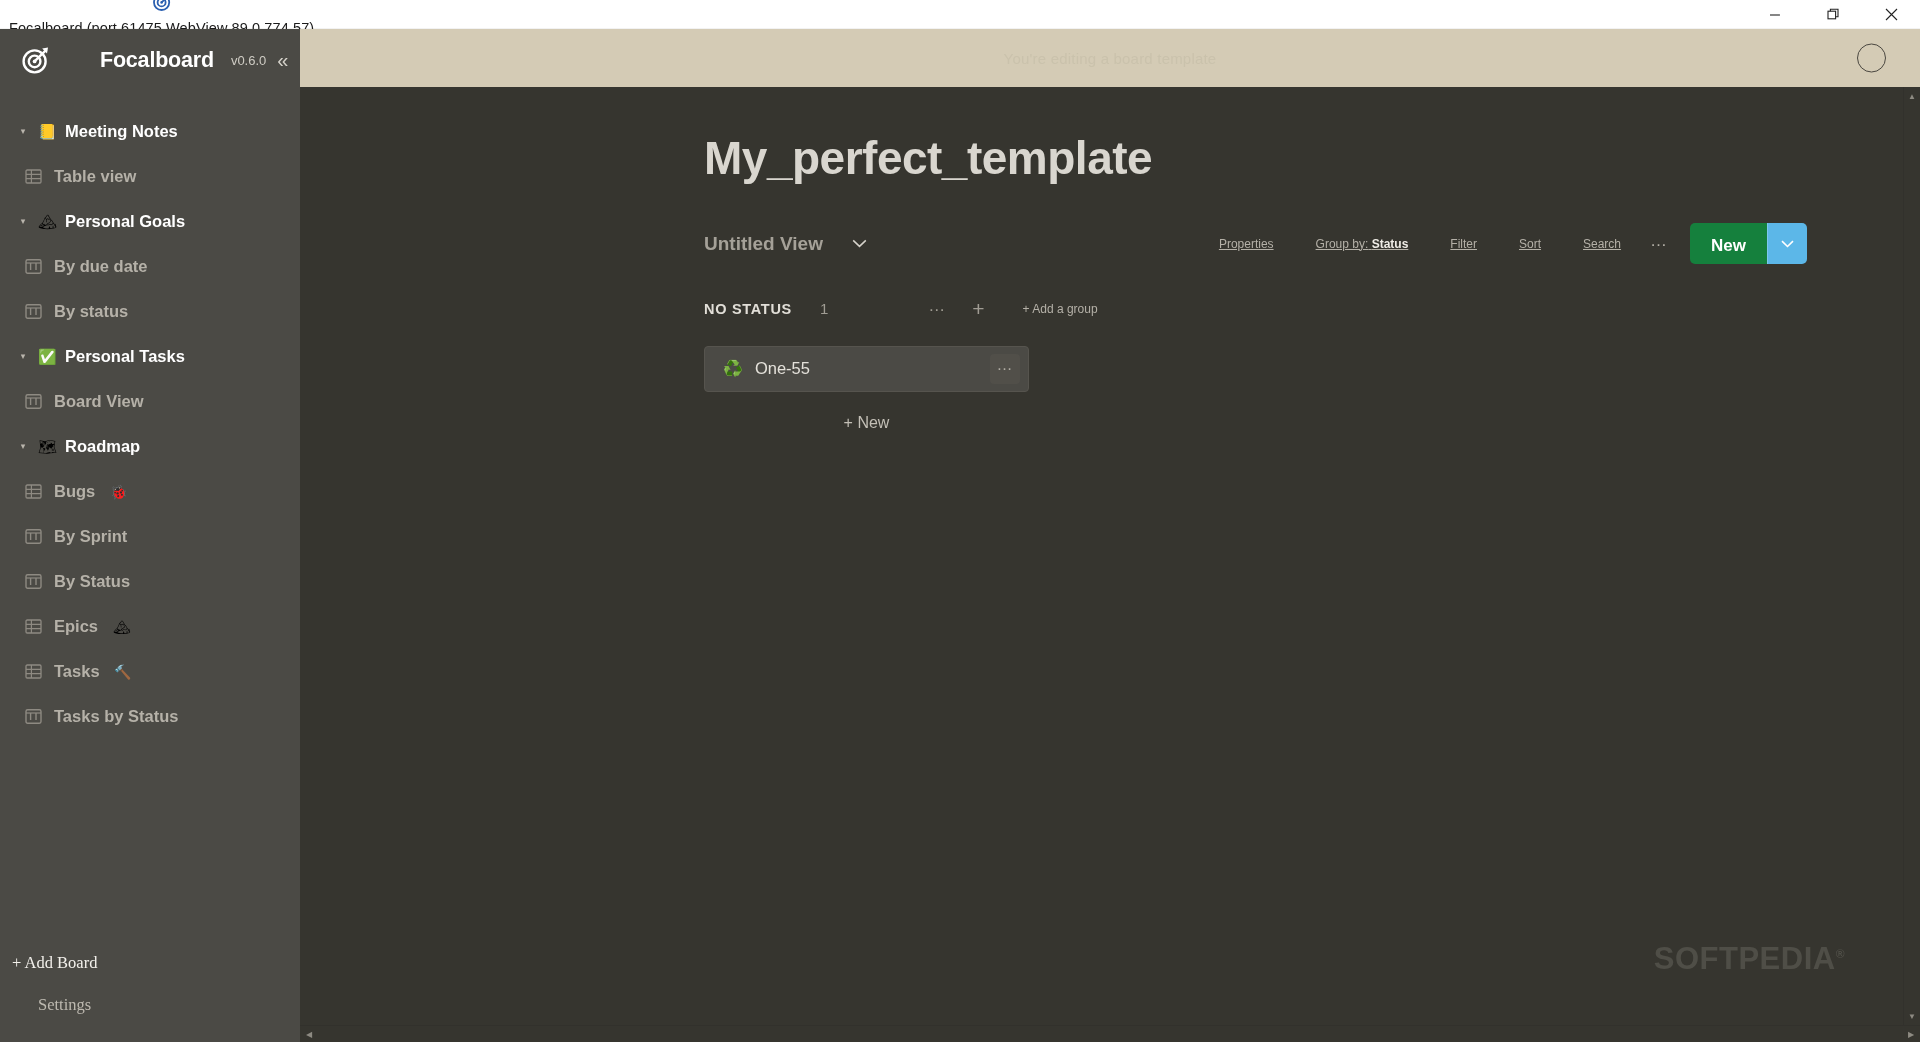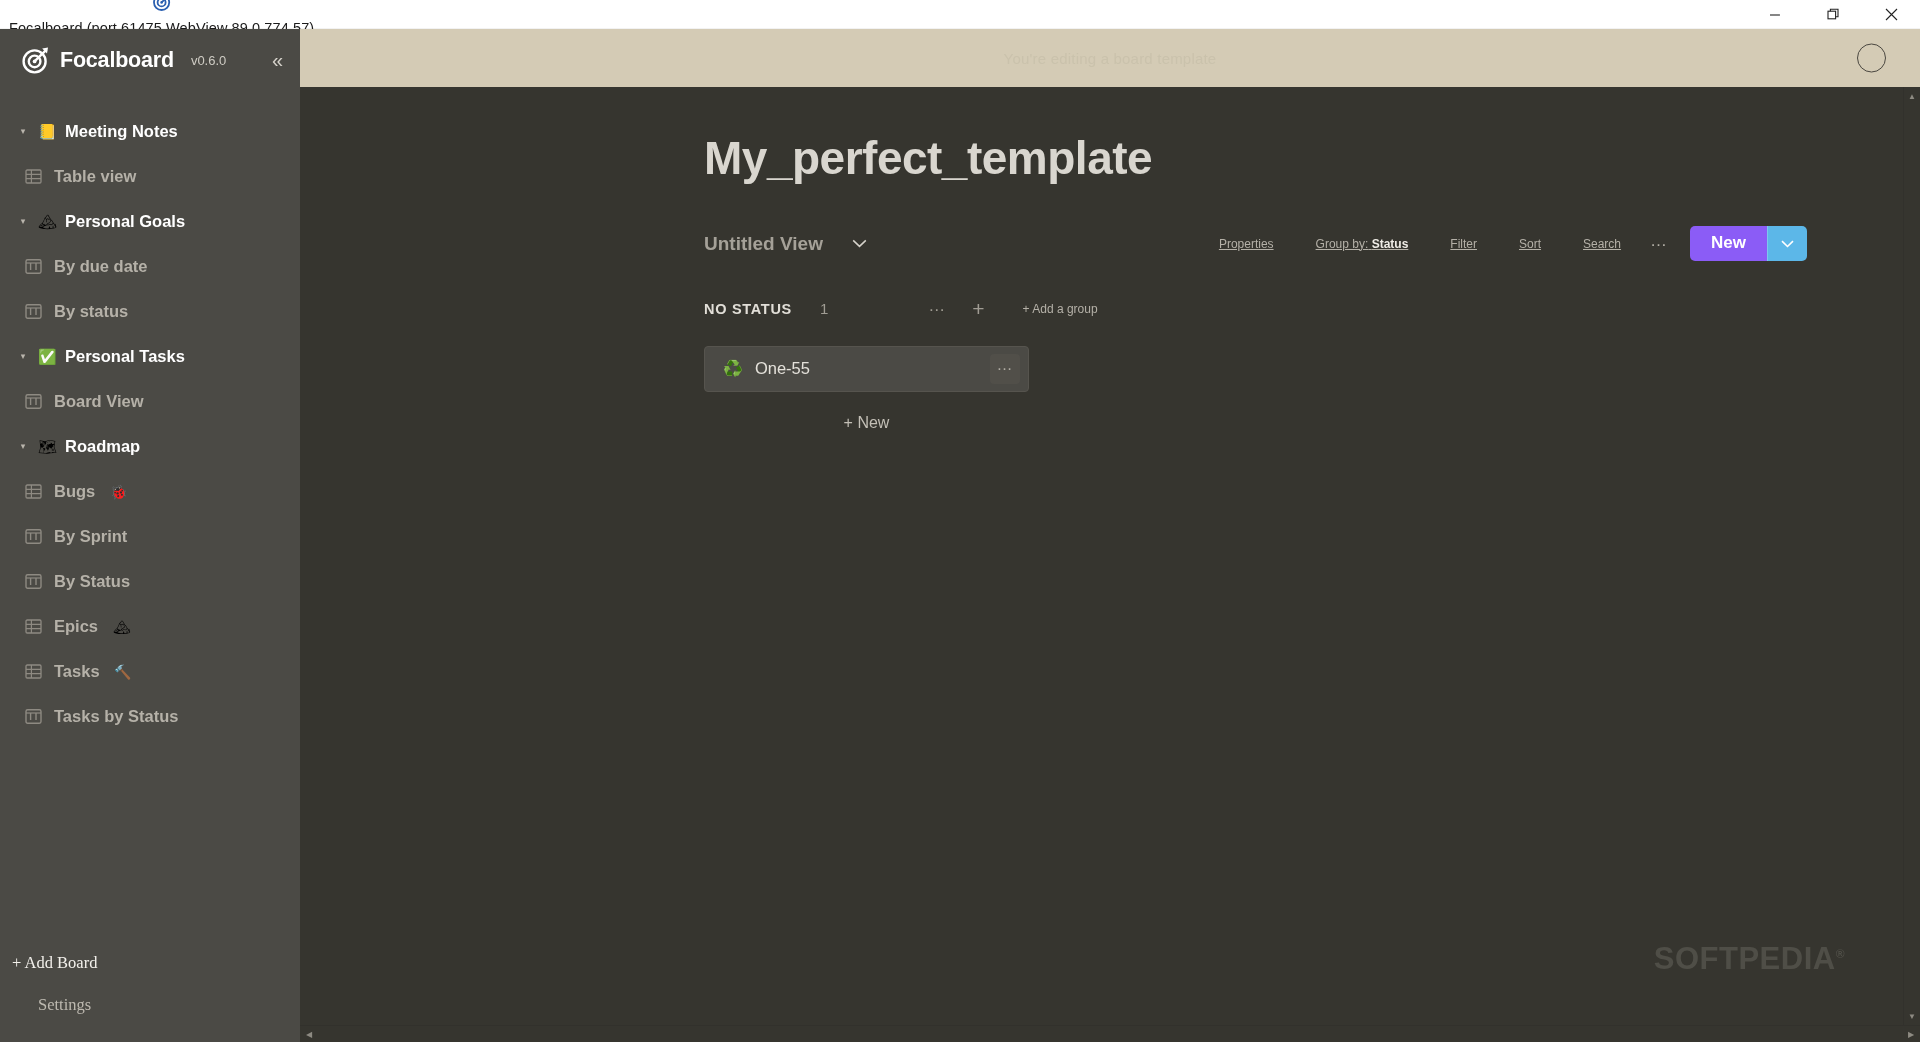--- a/index.html
+++ b/index.html
@@ -39,21 +39,21 @@
     display: flex; flex-direction: column;
     position: relative;
   }
   .sb-header {
     height: 62px;
     display: flex; align-items: center;
     padding: 0 14px 0 22px;
     gap: 11px;
   }
   .sb-logo { width: 27px; height: 27px; flex: 0 0 27px; }
-  .sb-brand { font-size: 21.5px; font-weight: 700; color: #fff; letter-spacing: -.2px; }
+  .sb-brand { font-size: 21.5px; font-weight: 700; color: #fff; letter-spacing: -.2px; margin-left: 40px; }
   .sb-version { font-size: 13px; color: #cfccc4; margin-left: 6px; }
   .sb-collapse {
     margin-left: auto; color: #d6d3cb; font-size: 20px;
     line-height: 1; letter-spacing: -3px; padding-right: 6px;
   }
 
   .sb-scroll { flex: 1; overflow: hidden; padding-top: 18px; }
 
   .board-row {
     display: flex; align-items: center;
@@ -119,23 +119,23 @@
   .view-select { display: flex; align-items: center; gap: 29px; }
   .view-select-label { font-size: 19px; color: #a5a198; font-weight: 700; }
   .chev { color: #d6d3cb; display: block; }
 
   .toolbar-right { margin-left: auto; display: flex; align-items: center; gap: 0; }
   .tb-item { font-size: 12px; color: #b4b0a7; padding: 0 21px; white-space: nowrap; text-decoration: underline; }
   .tb-item .strong { color: #efece6; font-weight: 700; }
   .tb-dots { color: #b4b0a7; font-size: 17px; padding: 0 12px 6px 8px; line-height: 1; letter-spacing: 1px; }
   .new-btn-group { display: flex; align-items: stretch; margin-left: 10px; border-radius: 5px; overflow: hidden; }
   .new-btn {
-    background: #8b5cf6; color: #ffffff;
+    background: #15803d; color: #ffffff;
     font-size: 17px; font-weight: 700;
-    padding: 7px 21px 8px 21px;
+    padding: 13px 21px 8px 21px;
     display: flex; align-items: center;
   }
   .new-caret {
     background: #5cb7e8; width: 40px;
     display: flex; align-items: center; justify-content: center;
     border-left: 1px solid #7ec6ee;
   }
 
   
   .board { margin-top: 26px; }

